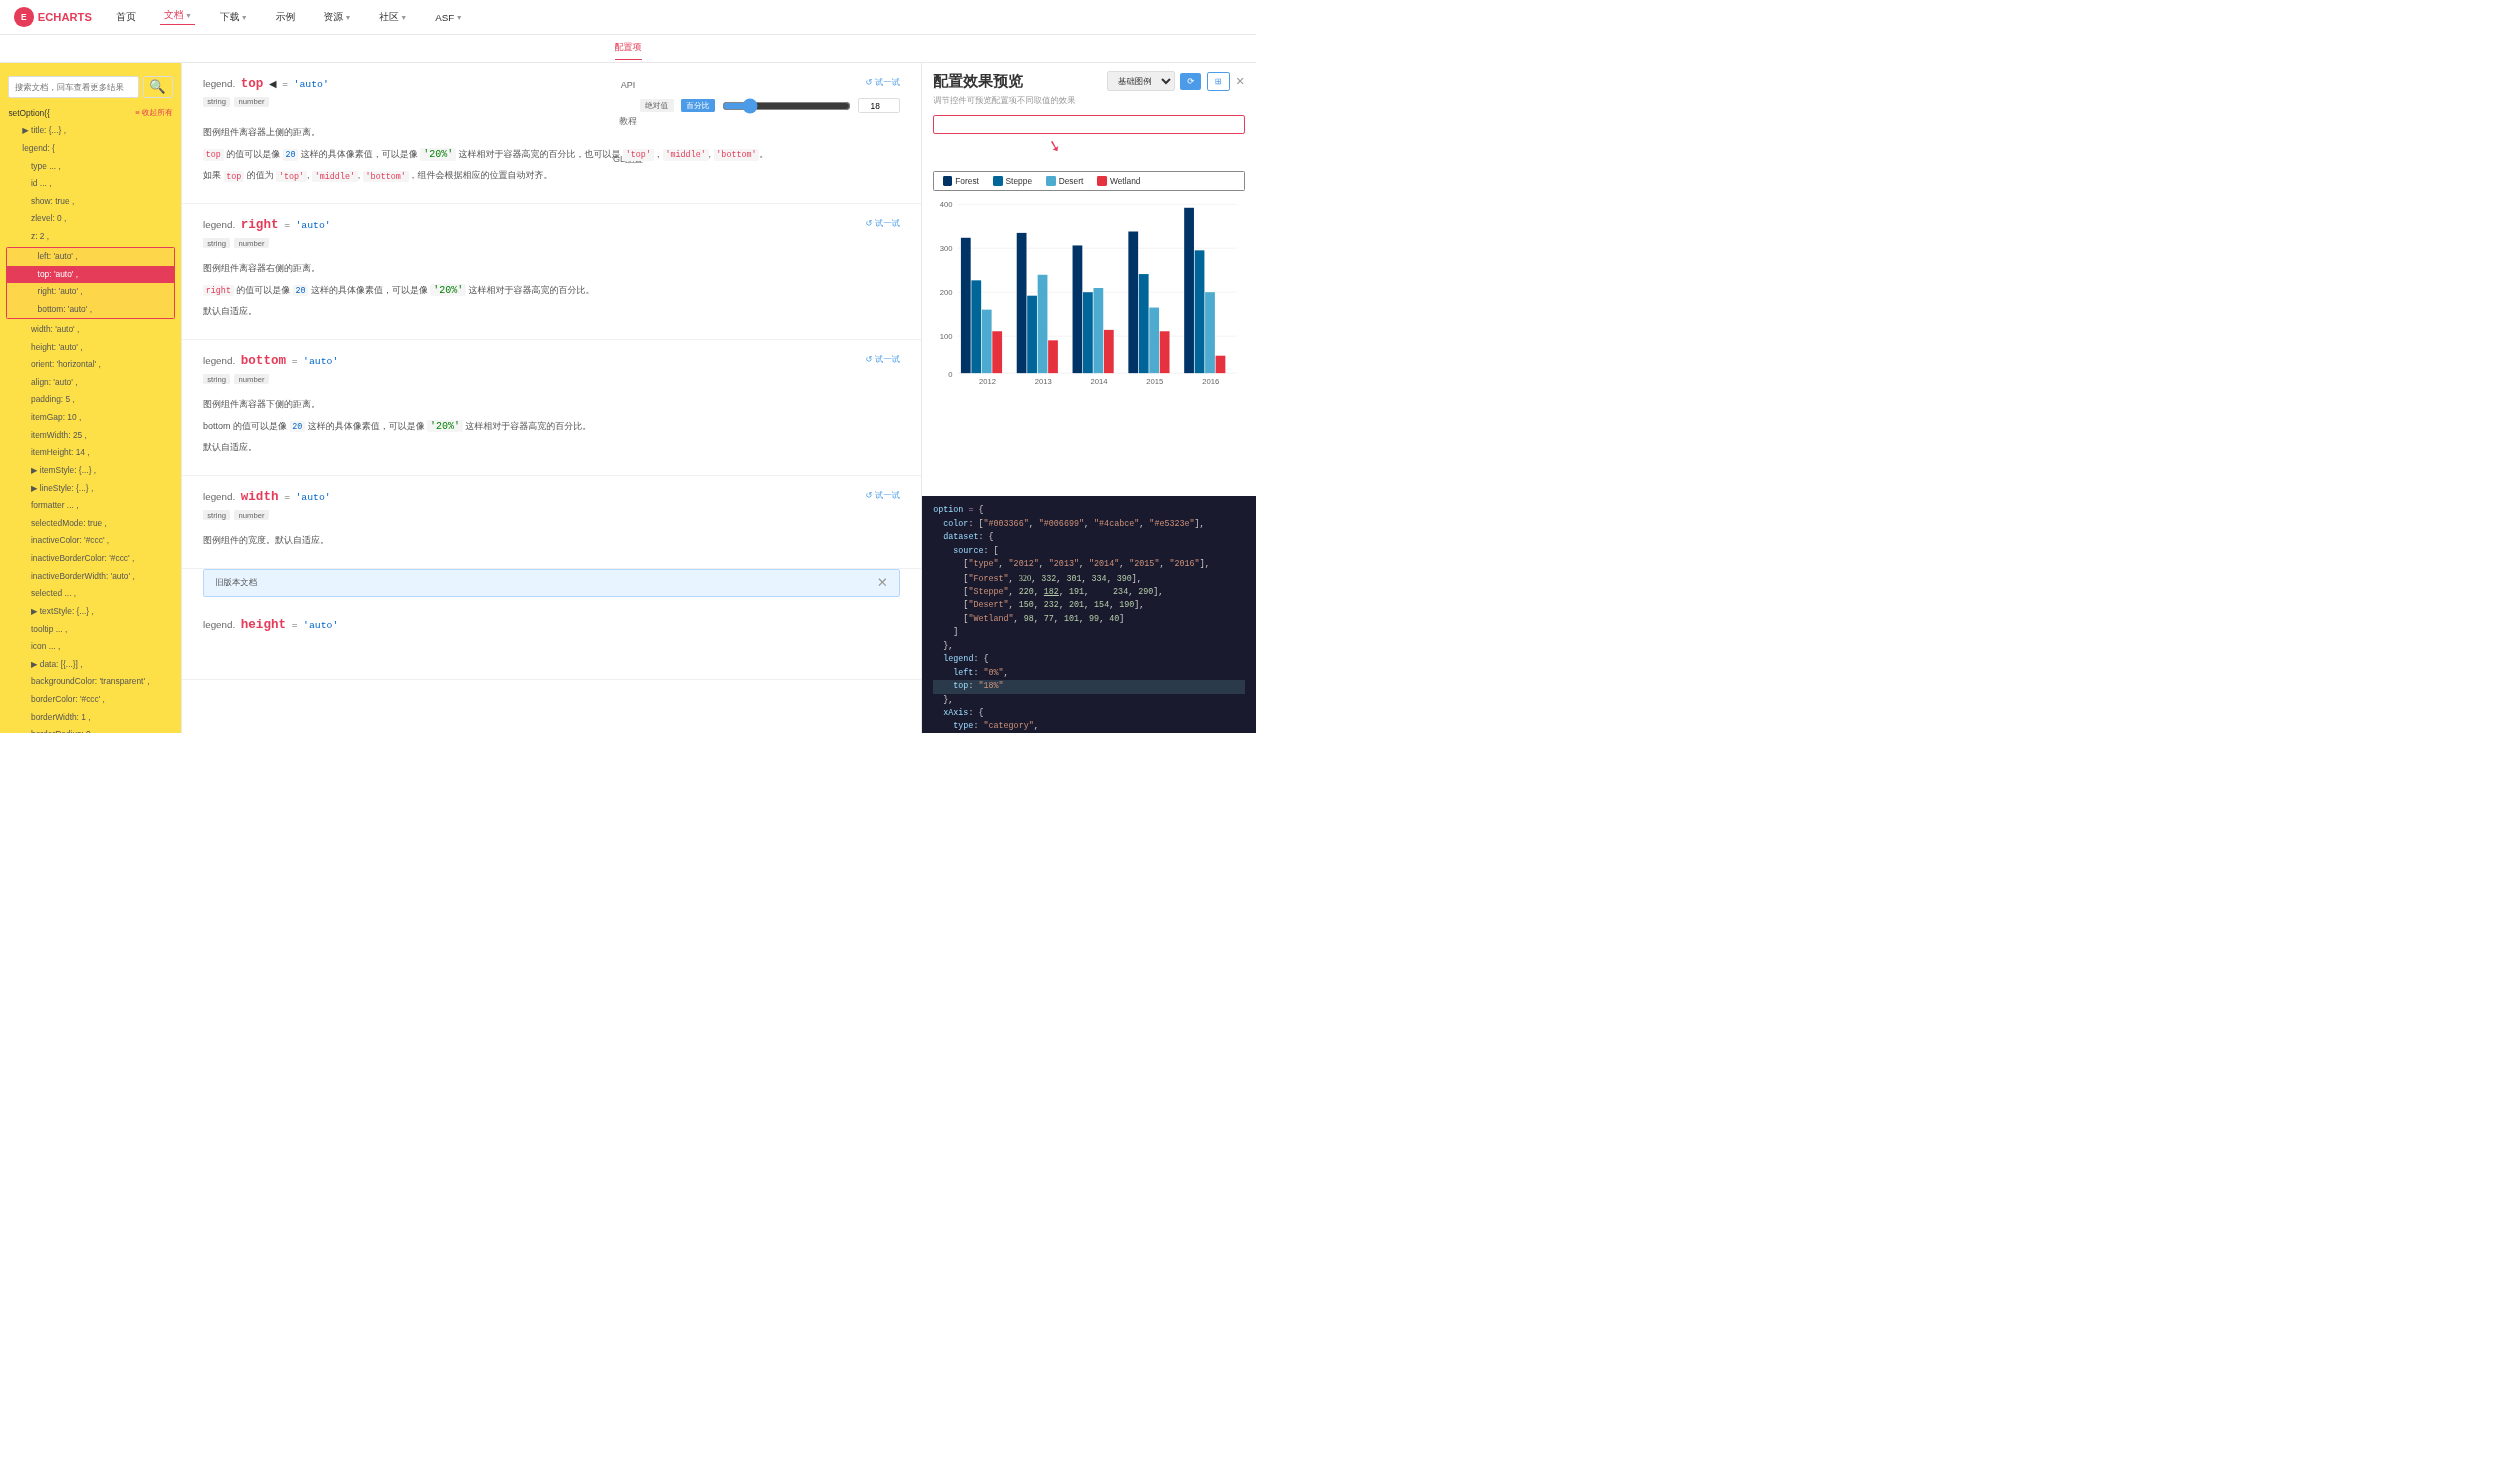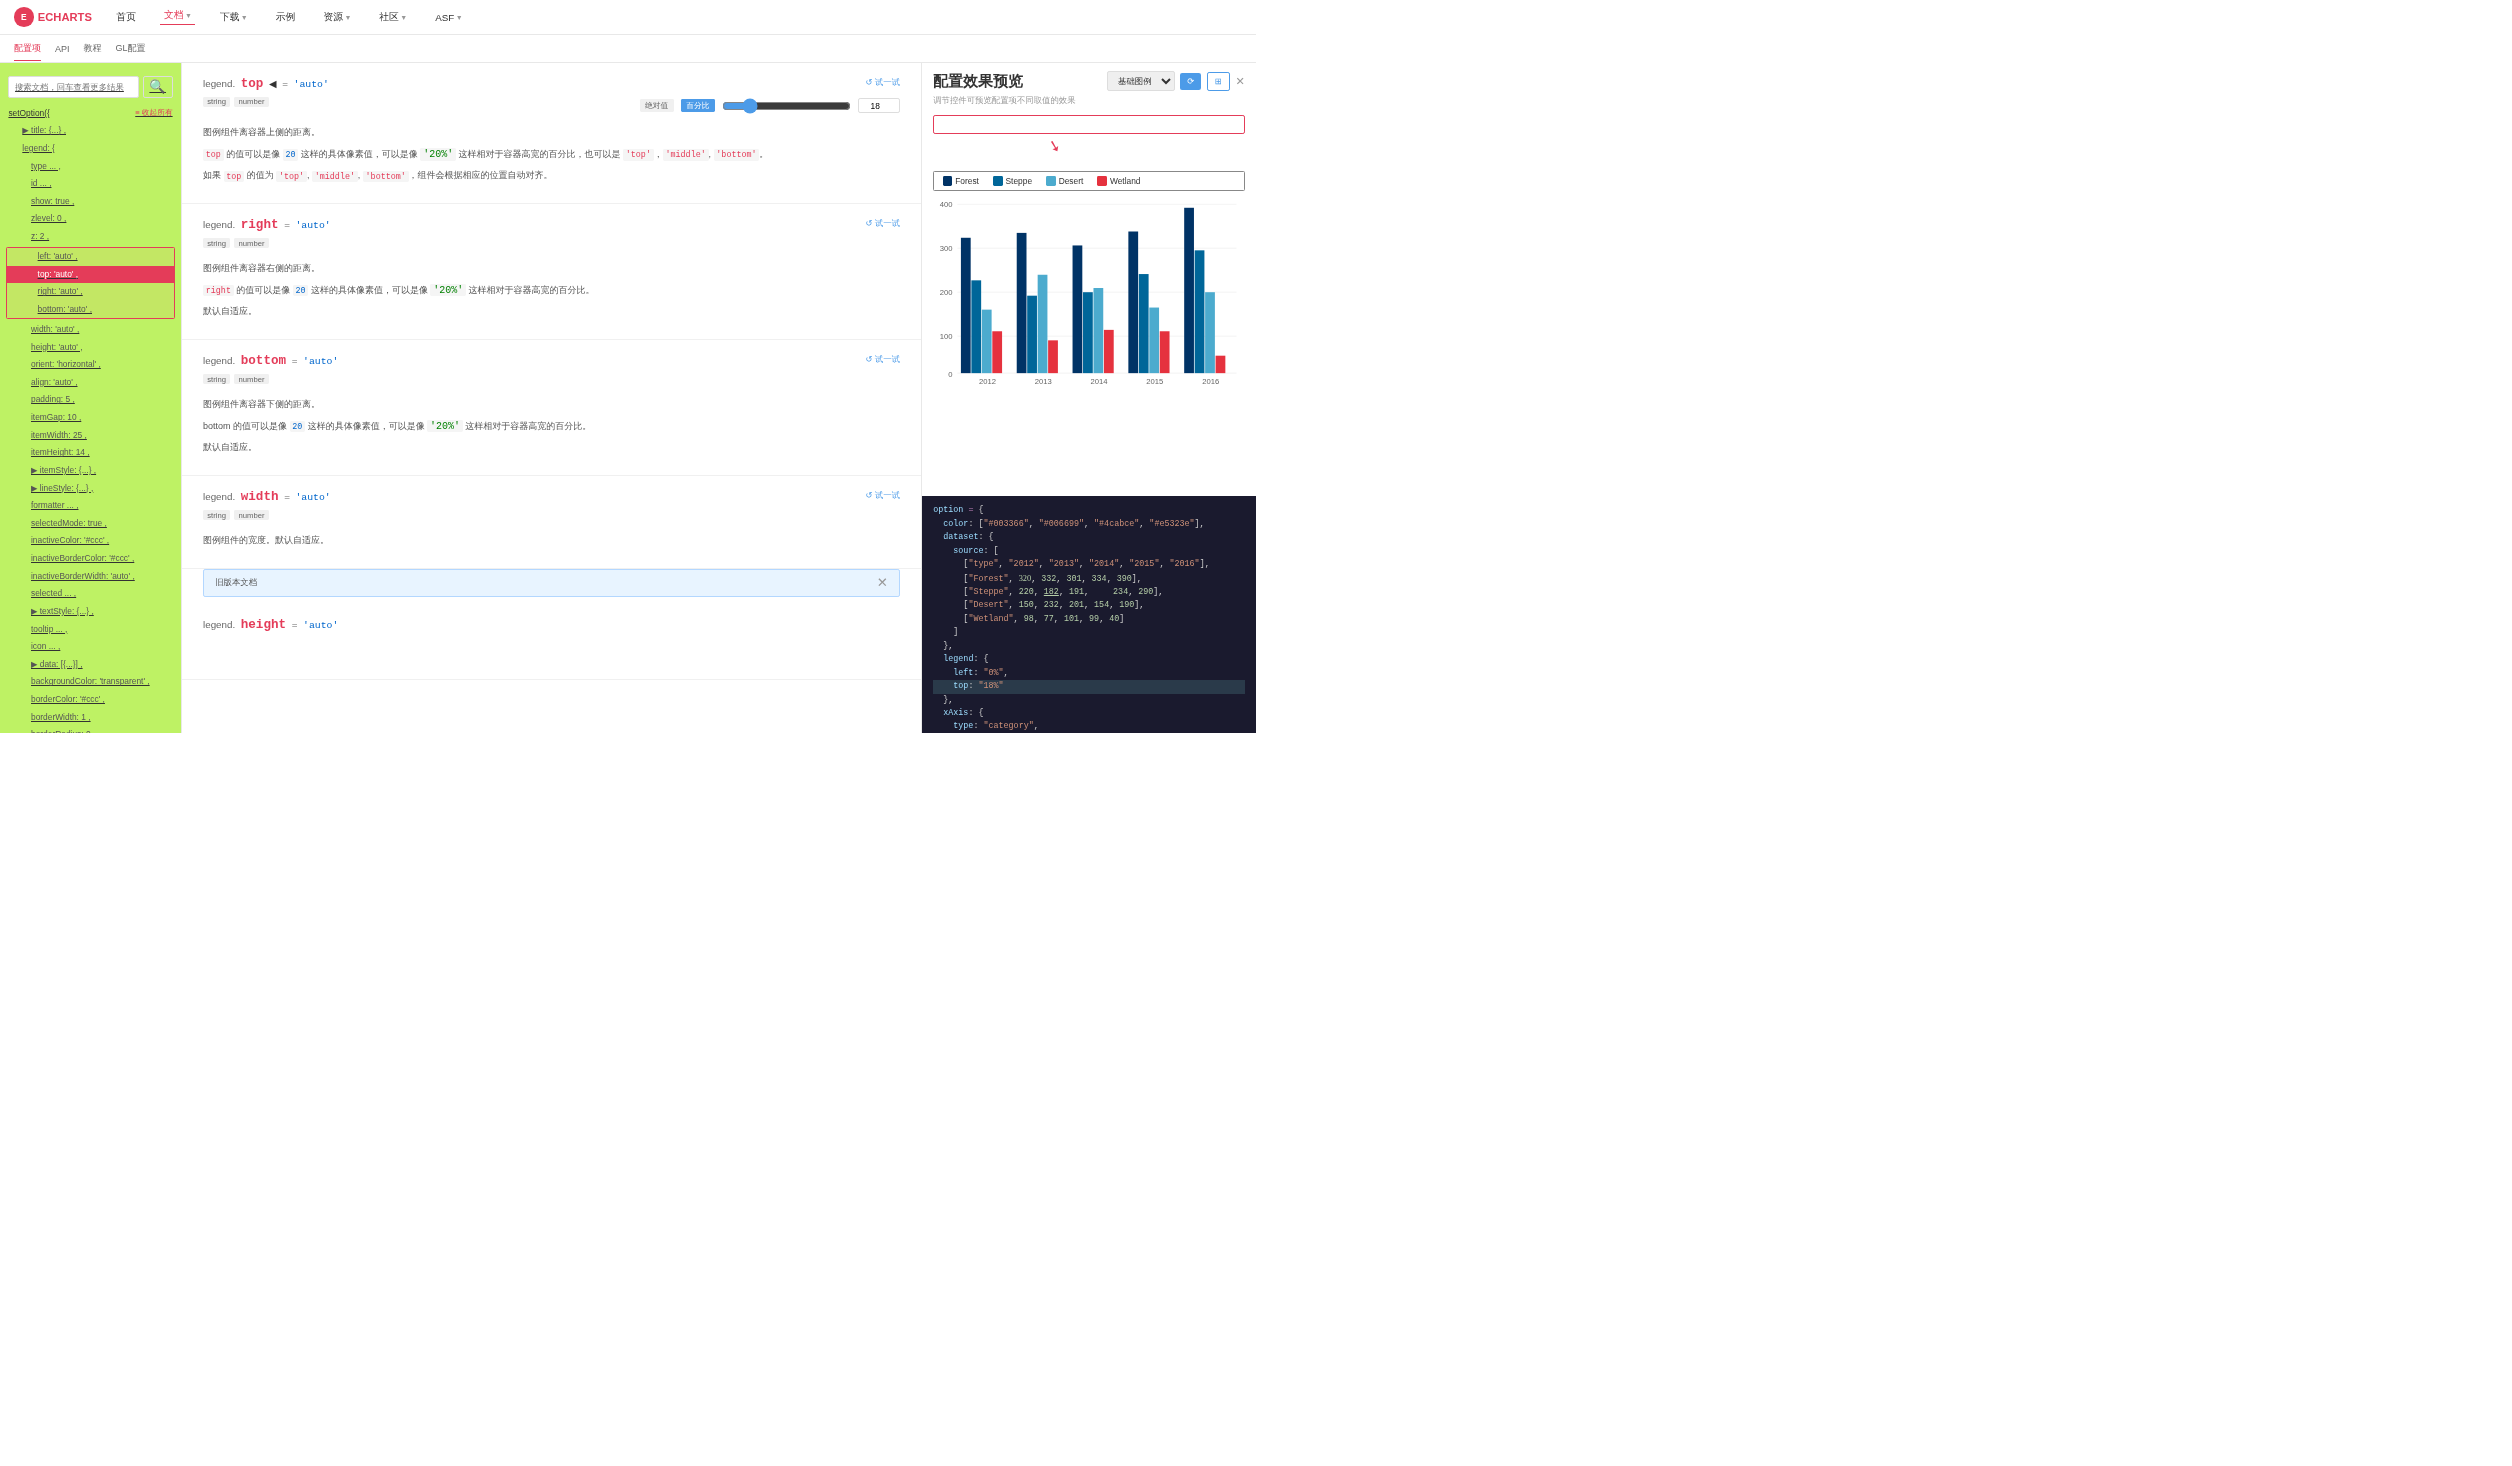--- a/index.html
+++ b/index.html
@@ -8,29 +8,29 @@
     
     .header { height: 35px; background: #fff; border-bottom: 0.7px solid #e8e8e8; display: flex; align-items: center; padding: 0 14px; gap: 21px; }
     .logo { display: flex; align-items: center; gap: 4.2px; font-weight: bold; font-size: 11.2px; color: #e43c59; }
     .logo-circle { width: 19.6px; height: 19.6px; background: #e43c59; border-radius: 50%; display: flex; align-items: center; justify-content: center; color: white; font-size: 8.4px; font-weight: bold; }
     .nav-item { font-size: 9.8px; color: #333; cursor: pointer; padding: 0 3.5px; text-decoration: none; }
     .nav-item.active { color: #e43c59; border-bottom: 1.4px solid #e43c59; padding-bottom: 1.4px; }
     .nav-item-dropdown { display: flex; align-items: center; gap: 1.4px; }
     .nav-dropdown-arrow { font-size: 7px; color: #999; }
     
     
-    .tab-bar { height: 28px; background: #fff; border-bottom: 0.7px solid #e8e8e8; display: flex; align-items: center; padding: 0 14px; gap: 14px; }
+    .tab-bar { height: 28px; background: #fff; border-bottom: 0.7px solid #e8e8e8; display: flex; align-items: center; padding: 0 14px; gap: 14px; flex-direction: column; }
     .tab-item { font-size: 9px; color: #666; cursor: pointer; padding: 5.6px 0; }
     .tab-item.active { color: #e43c59; border-bottom: 1.4px solid #e43c59; }
     
     
     .main { display: flex; height: calc(733px - 63px); }
     
     
-    .sidebar { width: 182px; min-width: 182px; border-right: 0.7px solid #e8e8e8; overflow-y: auto; padding: 7px 0; background: #bef264; text-decoration: underline; }
+    .sidebar { width: 182px; min-width: 182px; border-right: 0.7px solid #e8e8e8; overflow-y: auto; padding: 7px 0; background: #fde047; }
     .sidebar-search { padding: 5.6px 8.4px; display: flex; gap: 4.2px; }
     .sidebar-search input { flex: 1; border: 0.7px solid #ddd; border-radius: 2.1px; padding: 2.8px 5.6px; font-size: 8.4px; outline: none; }
     .sidebar-search-btn { background: none; border: 0.7px solid #ddd; border-radius: 2.1px; padding: 2.8px 5.6px; cursor: pointer; color: #666; }
     .sidebar-title { padding: 4.2px 8.4px; font-size: 8.4px; color: #333; display: flex; justify-content: space-between; align-items: center; }
     .sidebar-collapse { font-size: 7.7px; color: #e43c59; cursor: pointer; }
     .tree-item { padding: 2.1px 8.4px 2.1px 14px; font-size: 8.4px; color: #555; cursor: pointer; line-height: 1.6; }
     .tree-item.selected { background: #e43c59; color: white; }
     .tree-indent-1 { padding-left: 22.3px; }
     .tree-indent-2 { padding-left: 31px; }
     .tree-group { border: 1px solid #e43c59; margin: 1.4px 5.6px; border-radius: 1.4px; }

